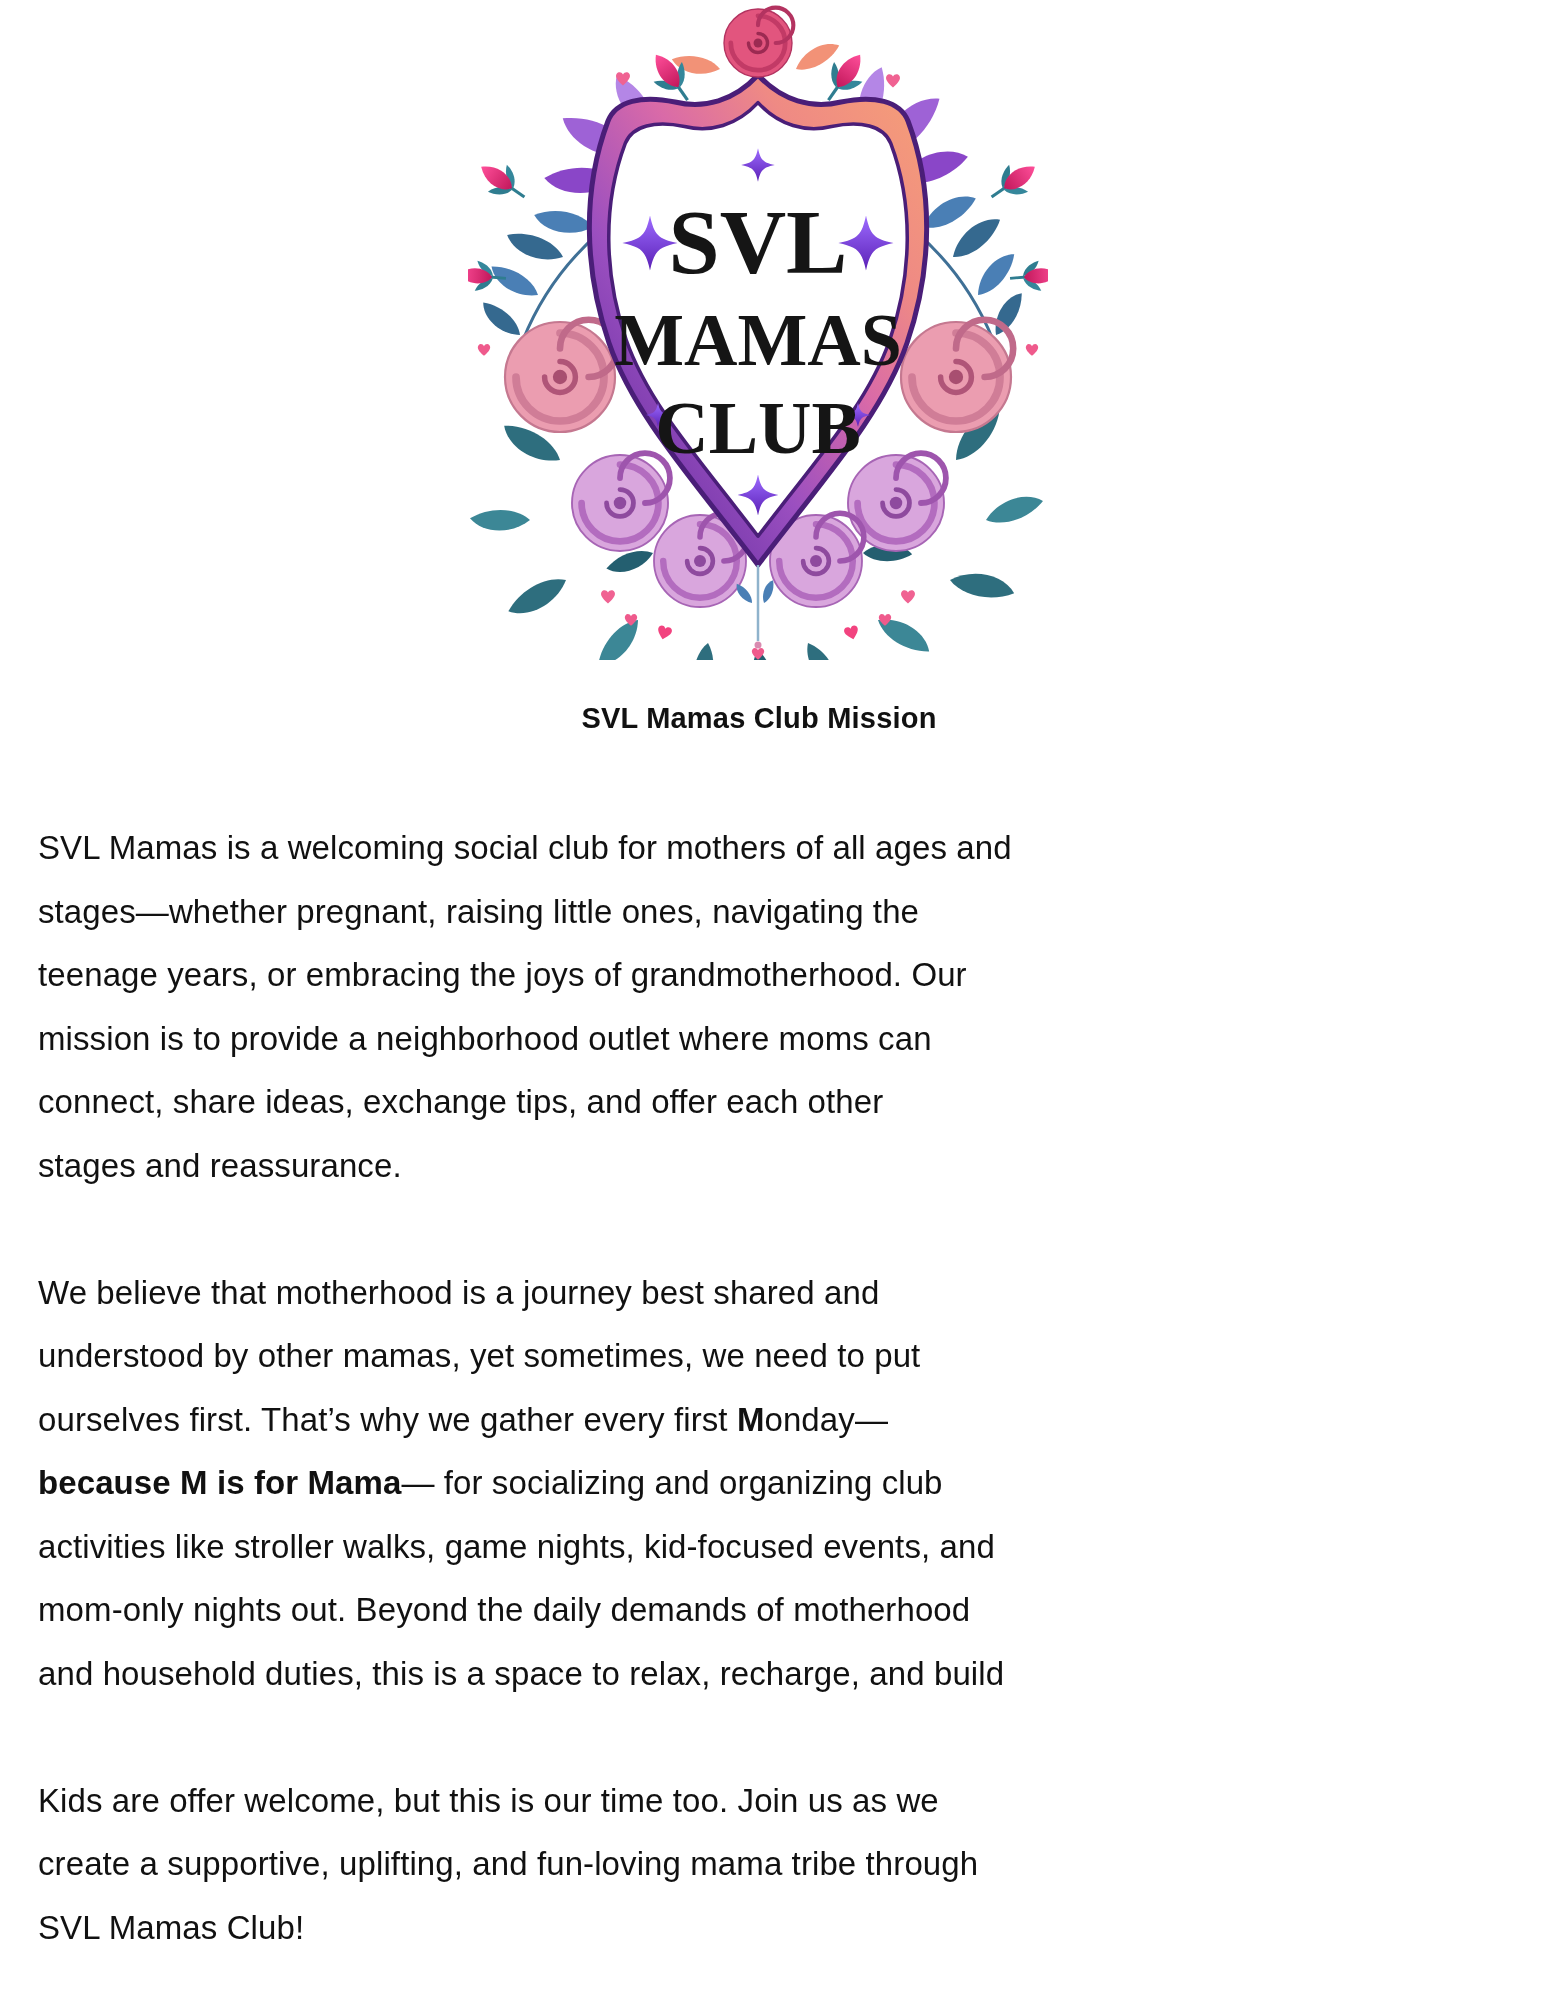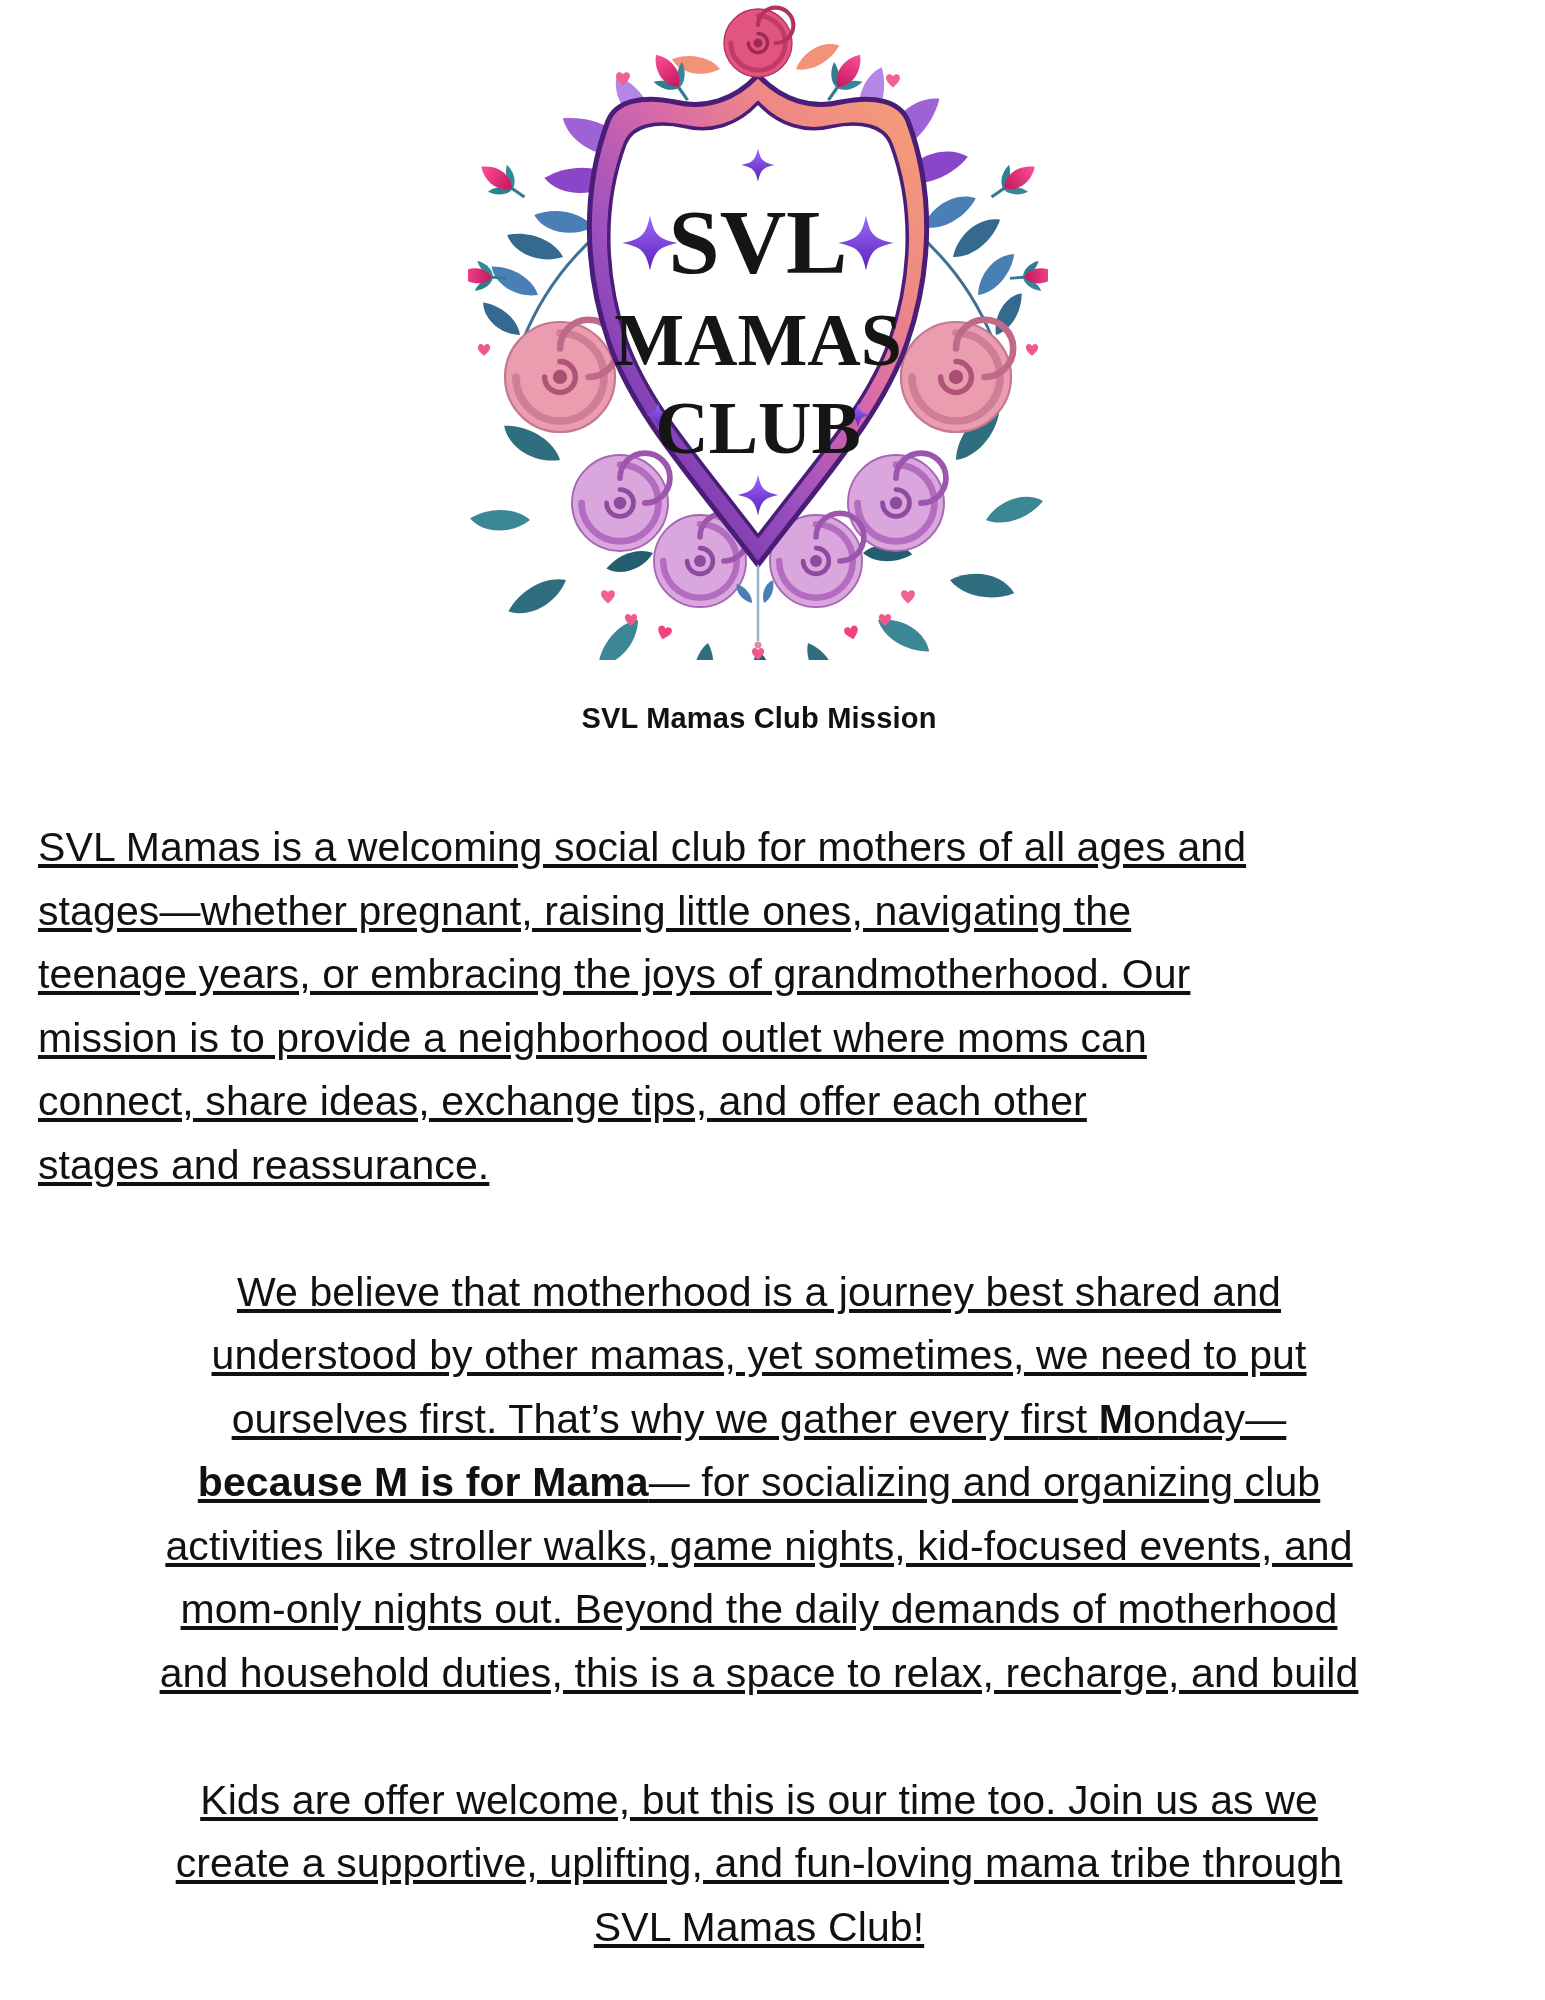--- a/index.html
+++ b/index.html
@@ -9,22 +9,22 @@
   }
   .content{padding:0 65px 0 38px;}
   .logo-wrap{width:580px;height:655px;margin:5px 0 0 430px;}
   .logo-wrap svg{display:block;}
   .shield-text{font-family:"Liberation Serif",serif;font-weight:700;fill:#151515;}
   h1.title{
     margin:30px 0 0 0;text-align:center;
     font-size:29px;line-height:56px;font-weight:700;letter-spacing:.2px;
   }
   .paras{margin-top:70px;}
-  .para + .para{margin-top:63.5px;text-align:center;}
-  .line{font-size:41px;line-height:63.5px;letter-spacing:.1px;white-space:pre;text-decoration:underline;}
+  .para + .para{margin-top:63.5px;}
+  .line{font-size:33px;line-height:63.5px;letter-spacing:.1px;white-space:pre;}
   .line strong{font-weight:700;}
 </style>
 </head>
 <body>
 
 <div class="content">
 
   <div class="logo-wrap">
     <svg width="580" height="655" viewBox="0 0 580 655" xmlns="http://www.w3.org/2000/svg">
       <defs>

